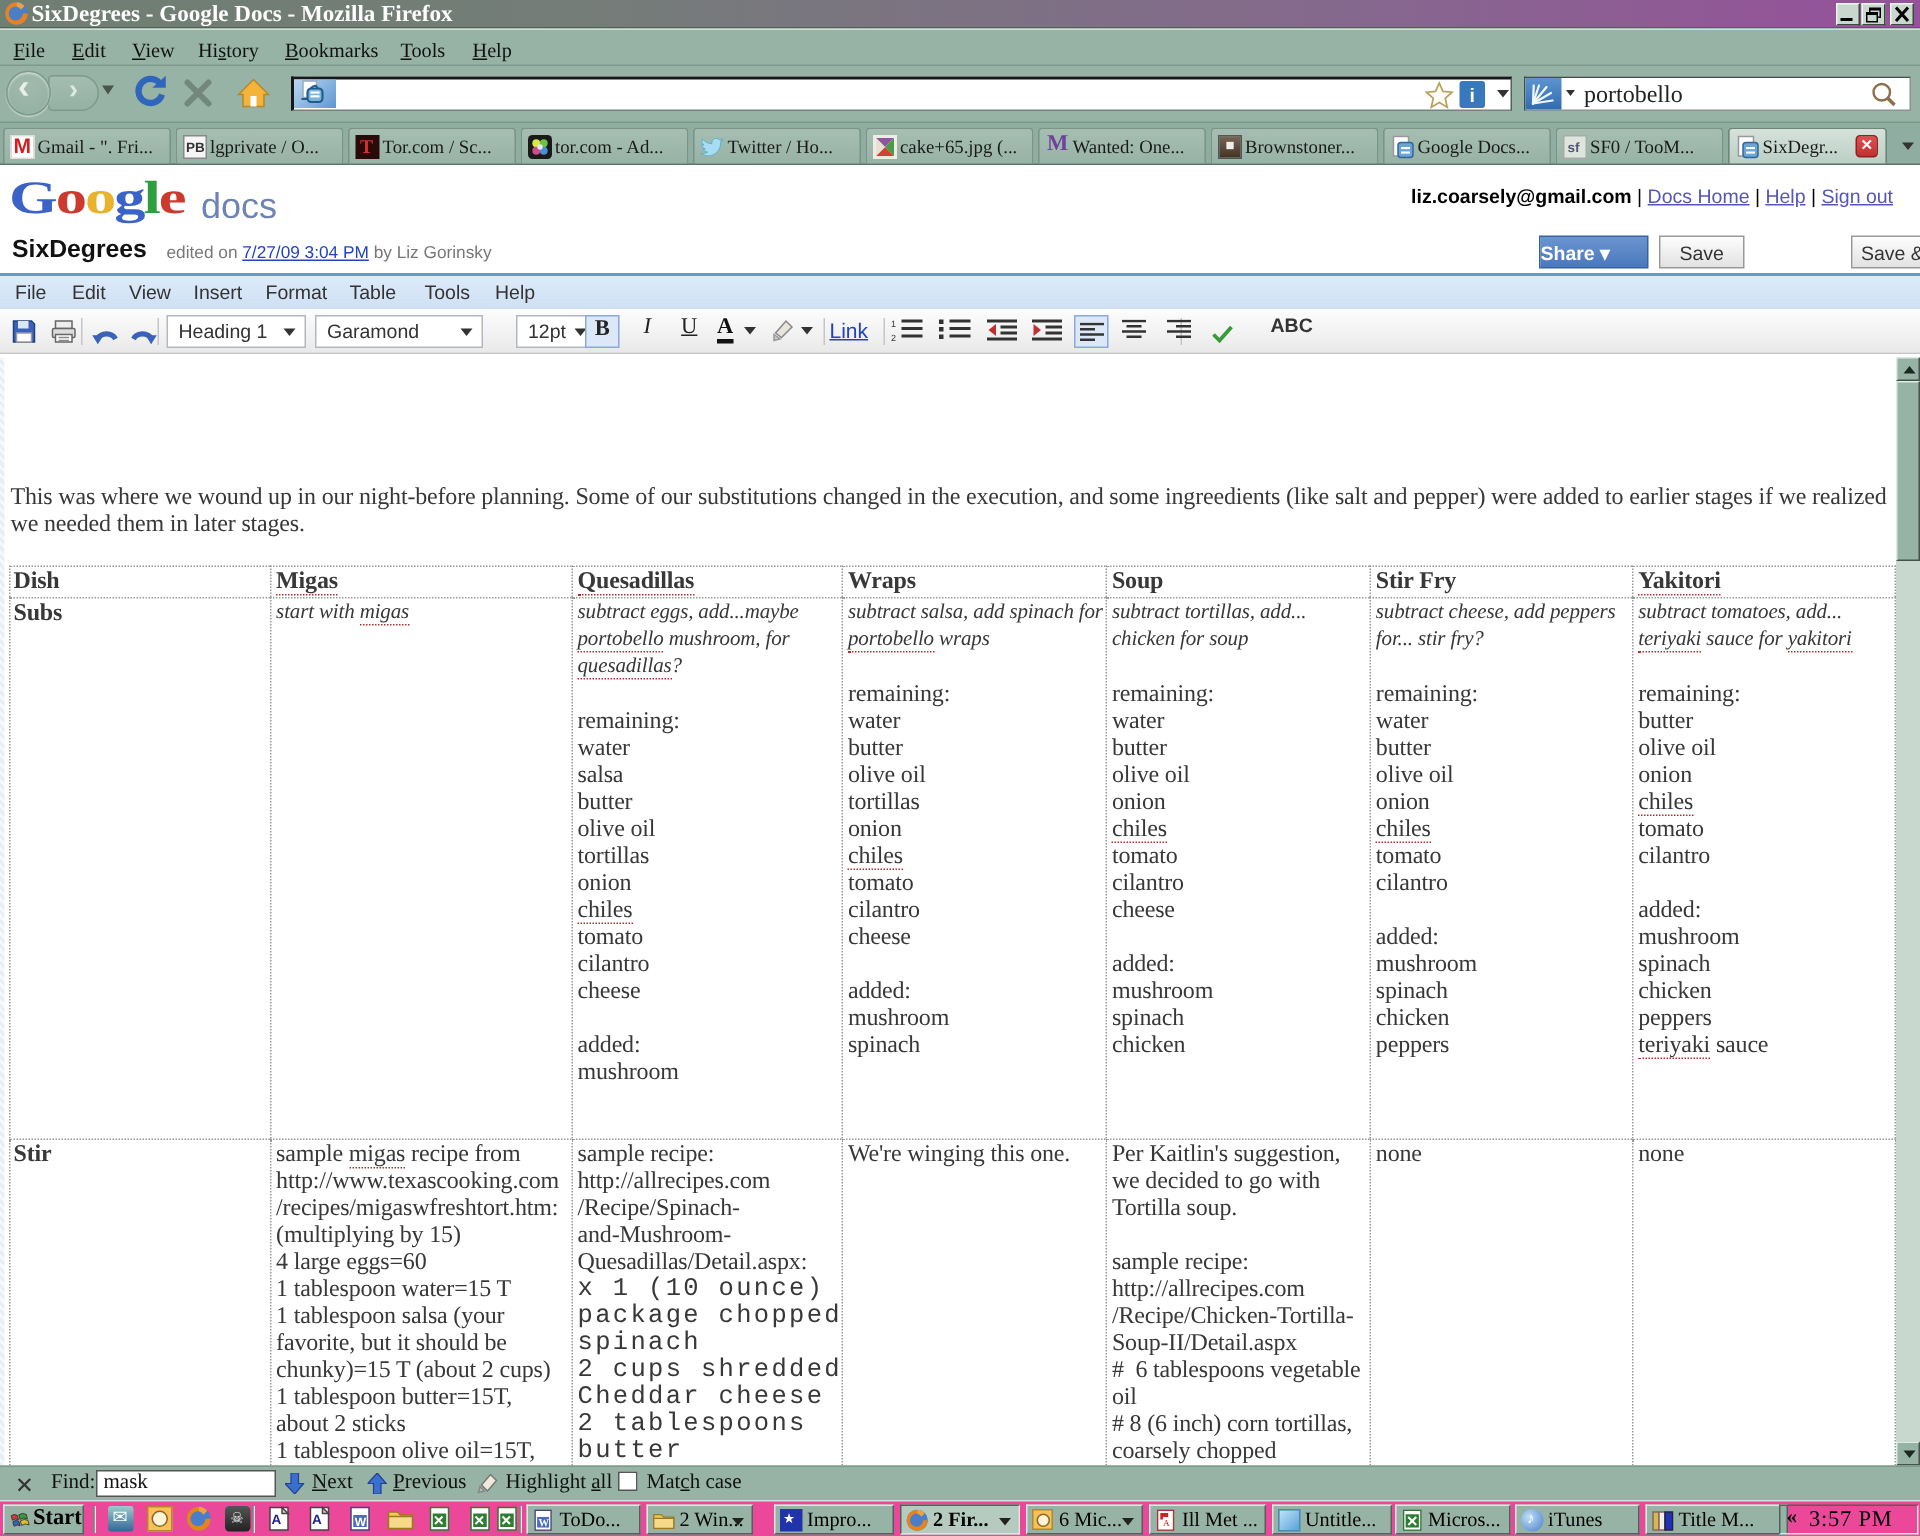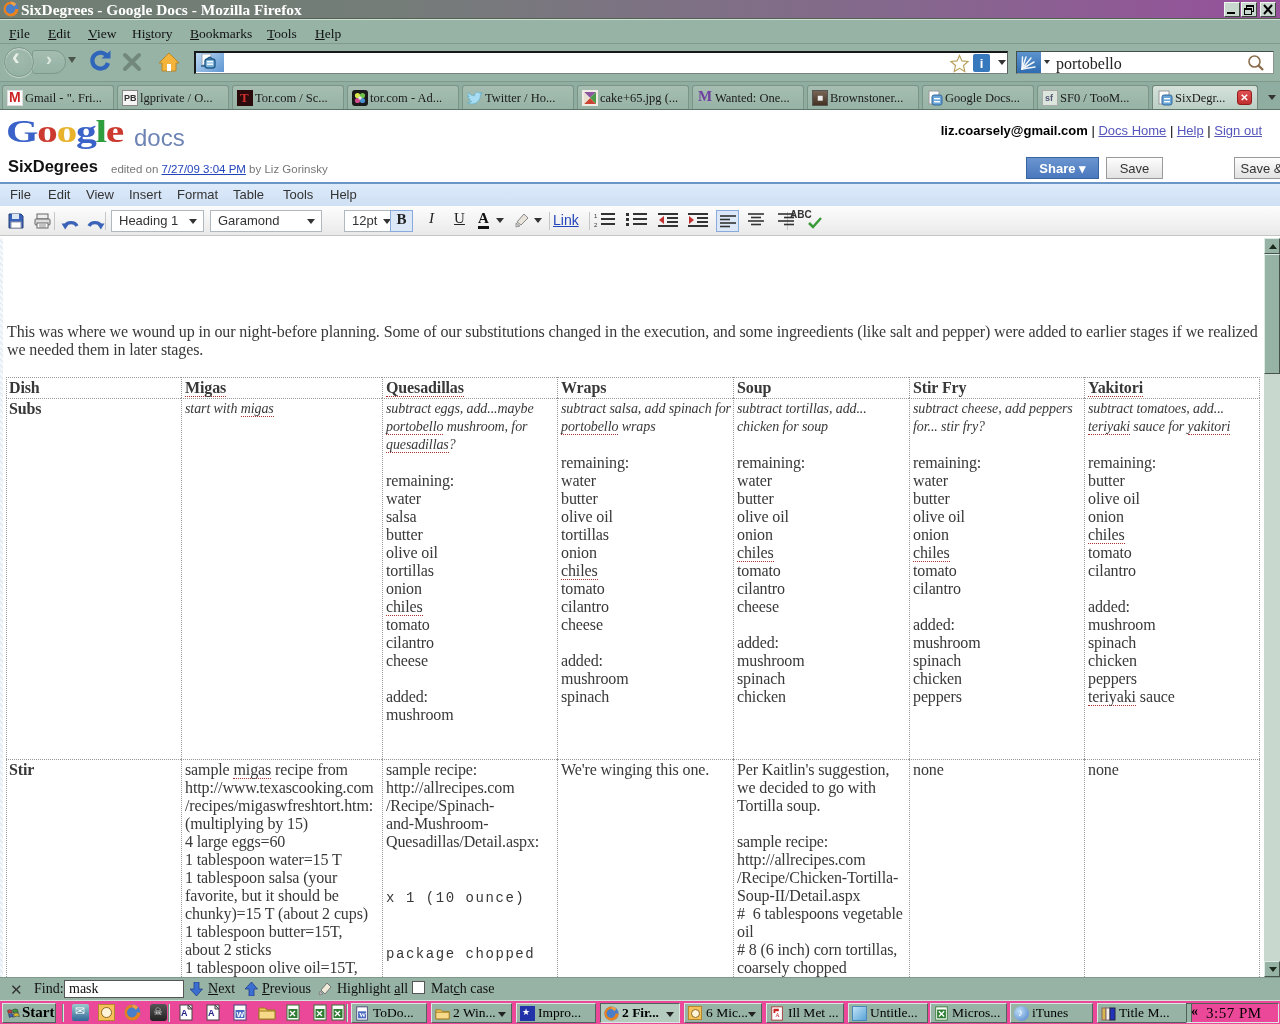--- a/index.html
+++ b/index.html
@@ -71,21 +71,21 @@
 #docedit .line { position:absolute; white-space:nowrap; font-size:16px; letter-spacing:-0.12px; }
 .sq { border-bottom:1px dotted #b03030; }
 
 
 #dtable { position:absolute; left:6px; top:139px; border-collapse:separate; border-spacing:0; table-layout:fixed; }
 #dtable td { border-left:1px dotted #999; border-top:1px dotted #999; vertical-align:top; padding:1px 0 0 3px; overflow:hidden; }
 #dtable td.lastc { border-right:1px dotted #999; }
 #dtable td.c1 { padding-left:2px; }
 #dtable .cl { white-space:nowrap; height:18px; font-size:16px; letter-spacing:-0.12px; line-height:18px; }
 #dtable .it { font-style:italic; font-size:14px; letter-spacing:-0.1px; }
-#dtable .cl.mono { font-size:14px; letter-spacing:1.55px;margin-top:38px; }
+#dtable .cl.mono { font-size:17px; letter-spacing:1.55px; }
 
 
 #vscroll { top:238px; left:1264px; width:16px; height:739px;
   background:#c9d8cf; }
 .sbtn { position:absolute; left:0; width:16px; height:16px; background:#97b3a6;
   border-top:1px solid #dcebe4; border-left:1px solid #dcebe4;
   border-right:1px solid #44544c; border-bottom:1px solid #44544c; }
 #sthumb { position:absolute; left:0; top:16px; width:16px; height:120px; background:#97b3a6;
   border-top:1px solid #dcebe4; border-left:1px solid #dcebe4;
   border-right:1px solid #44544c; border-bottom:1px solid #44544c; }
@@ -290,21 +290,21 @@
     </div>
     <span class="abs" style="left:134px;top:14px;font-size:24px;color:#6d84b4;">docs</span>
 
     <div class="abs" style="right:18px;top:13px;font-size:13px;color:#000">
       <b>liz.coarsely@gmail.com</b> | <span style="color:#5555bb;text-decoration:underline">Docs Home</span> | <span style="color:#5555bb;text-decoration:underline">Help</span> | <span style="color:#5555bb;text-decoration:underline">Sign out</span>
     </div>
 
     <span class="abs" style="left:8px;top:47px;font-size:16.5px;font-weight:bold;color:#111">SixDegrees</span>
     <span class="abs" style="left:111px;top:53px;font-size:11.5px;color:#777">edited on <span style="color:#2244bb;text-decoration:underline">7/27/09 3:04 PM</span> by Liz Gorinsky</span>
 
-    <div class="abs" style="left:1026px;top:47px;width:73px;height:22px;background:linear-gradient(#6b95d0,#4a78bd);border:1px solid #3763a0;color:#fff;font-weight:bold;font-size:13px;text-align:center;line-height:21px">Share ▾</div>
+    <div class="abs" style="left:1026px;top:47px;width:73px;height:22px;background:linear-gradient(#6b95d0,#4a78bd);border:1px solid #3763a0;color:#fff;font-weight:bold;font-size:13px;text-align:left;line-height:21px">Share ▾</div>
     <div class="abs" style="left:1106px;top:47px;width:57px;height:22px;background:linear-gradient(#fdfdfd,#e2e2e2);border:1px solid #999;color:#333;font-size:13px;text-align:center;line-height:21px">Save</div>
     <div class="abs" style="left:1234px;top:47px;width:92px;height:22px;background:linear-gradient(#fdfdfd,#e2e2e2);border:1px solid #999;color:#333;font-size:13px;text-align:center;line-height:21px">Save &amp; Close</div>
 
     <div class="abs" id="gmenu">
       <span style="left:10px">File</span>
         <span style="left:48px">Edit</span>
         <span style="left:86px">View</span>
       <span style="left:129px">Insert</span>
         <span style="left:177px">Format</span>
         <span style="left:233px">Table</span>
@@ -433,21 +433,21 @@
       </svg>
       <svg class="abs" style="left:778px;top:7px" width="16" height="13" viewBox="0 0 16 13">
         <g stroke="#333" stroke-width="1.6">
             <line x1="0" y1="1" x2="16" y2="1"></line>
             <line x1="6" y1="4.5" x2="16" y2="4.5"></line>
             <line x1="0" y1="8" x2="16" y2="8"></line>
             <line x1="6" y1="11.5" x2="16" y2="11.5"></line>
           </g>
       </svg>
 
-      <div class="abs" style="left:790px;top:3px;font-size:10px;font-weight:bold;color:#333">ABC</div>
+      <div class="abs" style="left:847px;top:3px;font-size:13px;font-weight:bold;color:#333">ABC</div>
       <svg class="abs" style="left:808px;top:11px" width="14" height="12" viewBox="0 0 14 12">
         <path d="M1 6 L5 10 L13 1" fill="none" stroke="#3a9a3a" stroke-width="2.5"></path>
       </svg>
     </div>
   </div>
 
   <div class="abs" id="docedit">
     <div class="abs" style="left:0;top:0;width:3px;height:739px;background:repeating-linear-gradient(45deg,#e8eef6 0 2px,#f6f9fc 2px 4px)"></div>
     <div class="line" style="left:7px;top:85px">This was where we wound up in our night-before planning. Some of our substitutions changed in the execution, and some ingreedients (like salt and pepper) were added to earlier stages if we realized</div>
     <div class="line" style="left:7px;top:103px">we needed them in later stages.</div>
@@ -748,21 +748,21 @@
     <div class="abs" style="left:346px;top:3px;width:2px;height:18px;border-left:1px solid #6d8a7c;border-right:1px solid #dbe8e2"></div>
 
     <div class="task" style="left:351px;width:76px">
       <svg class="ti" width="15" height="15" viewBox="0 0 17 17">
           <rect x="2" y="1" width="12" height="15" fill="#fff" stroke="#447"></rect>
           <rect x="3.5" y="6" width="9" height="8" fill="#4a6cc0"></rect>
           <text x="4.5" y="13" font-size="8" fill="#fff" font-weight="bold">W</text>
         </svg>
       <span class="tt">ToDo...</span>
     </div>
-    <div class="task" style="left:431px;width:81px">
+    <div class="task" style="left:431px;width:71px">
       <svg class="ti" width="16" height="14" viewBox="0 0 18 15">
           <path d="M1 3 h6 l2 2 h8 v9 H1 Z" fill="#f0c75a" stroke="#9a7a20"></path>
           <path d="M1 6 h16 v8 H1 Z" fill="#f7d98a" stroke="#9a7a20"></path>
         </svg>
       <span class="tt">2 Win...</span>
       <span style="position:absolute;right:5px;top:8px;width:0;height:0;border-left:4px solid transparent;border-right:4px solid transparent;border-top:5px solid #222"></span>
     </div>
     <div class="task" style="left:516px;width:80px">
       <div class="ti" style="background:#2233aa">
           <span style="position:absolute;left:2px;top:1px;color:#fff;font-size:9px">★</span>

